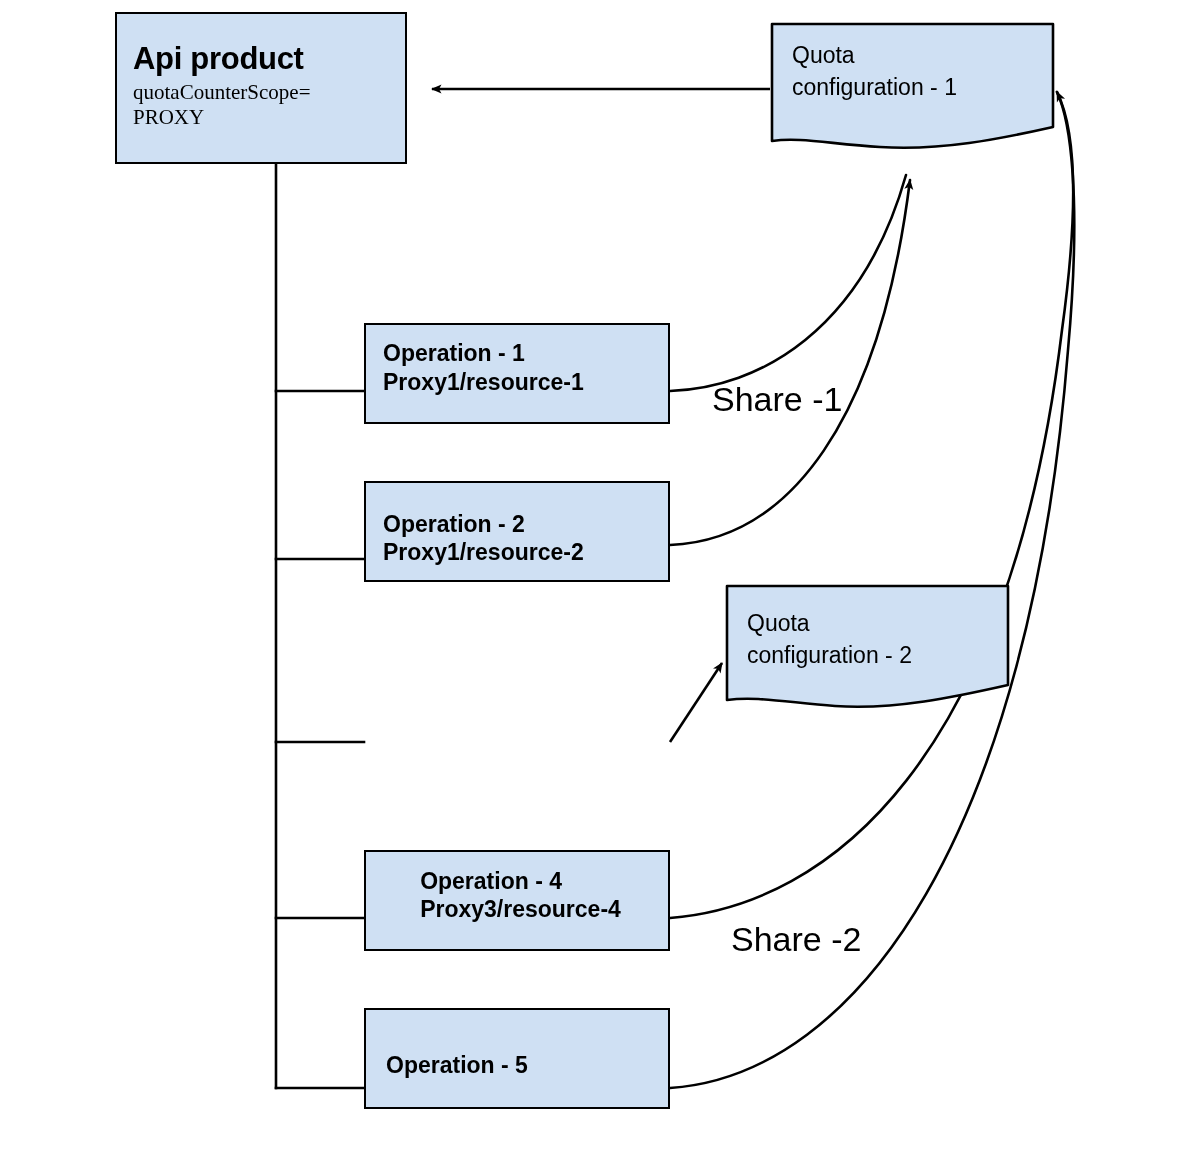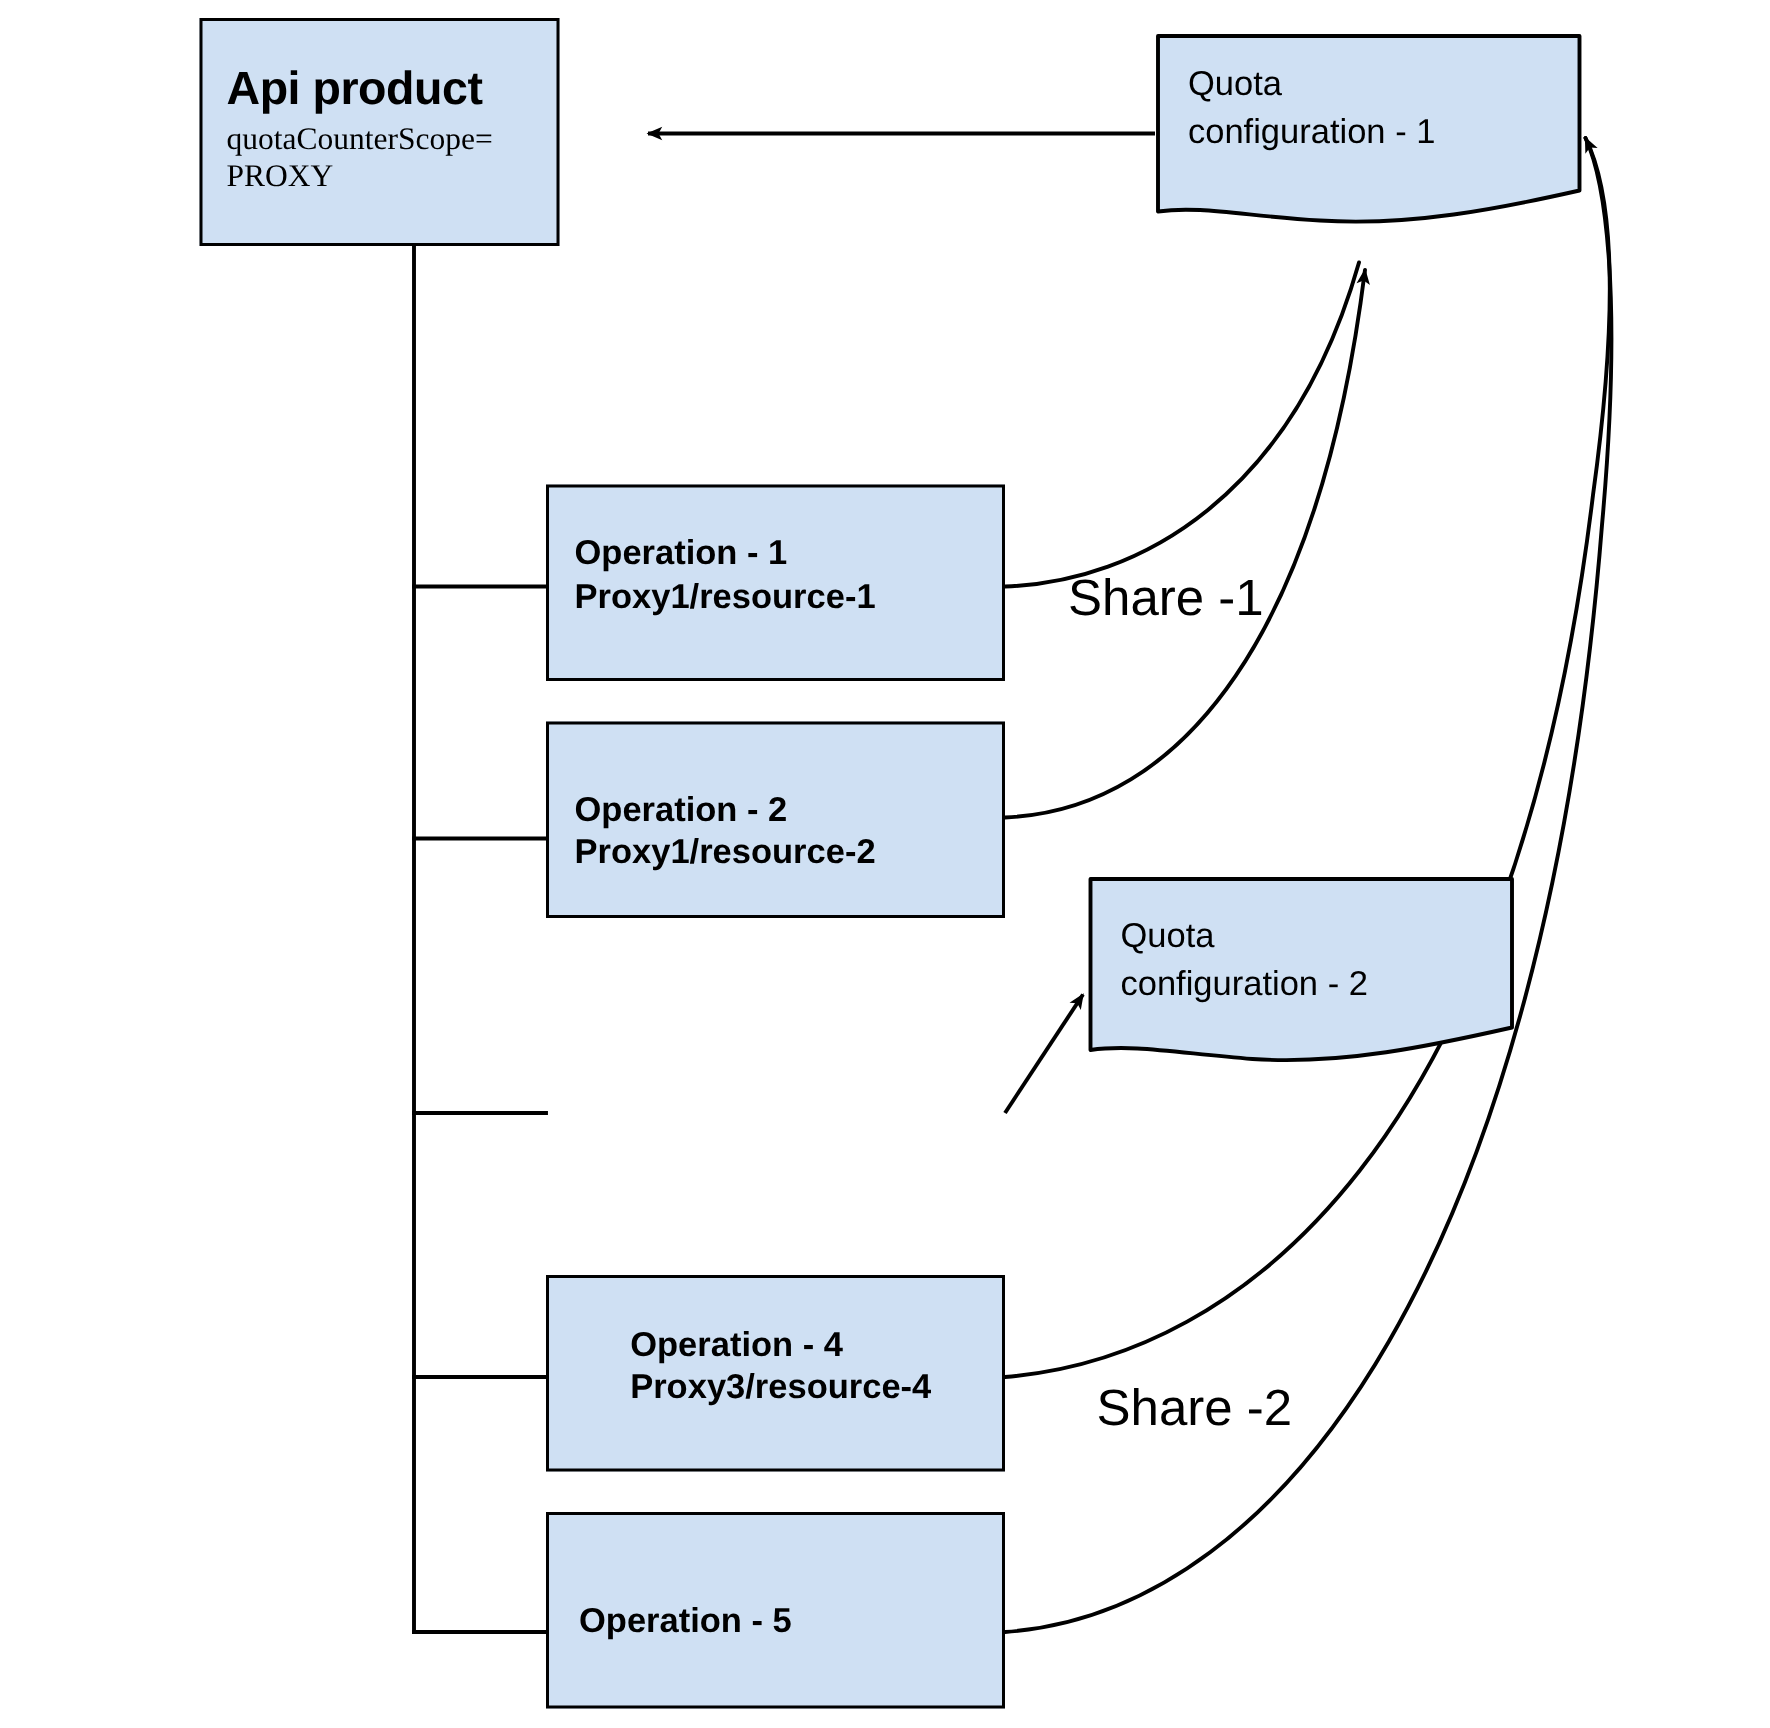--- a/index.html
+++ b/index.html
@@ -47,42 +47,42 @@
     color: #000000;
     line-height: 1.18;
   }
   .sub-line {
     font-weight: normal;
     color: #000000;
     line-height: 1.22;
   }
   
   #node-api-product {
-    left: 133px;
+    left: 115px;
     top: 12px;
-    width: 240px;
+    width: 292px;
     height: 152px;
   }
   #node-api-product .title-bold {
     font-size: 31px;
     letter-spacing: -0.3px;
     margin-bottom: 2px;
   }
   #node-api-product .sub-line {
     font-size: 21px;
     font-family: Liberation Serif, serif;
   }
   #node-api-product .node-inner {
     padding-left: 16px;
     margin-top: -4px;
   }
   
   .op-node {
     width: 306px;
-    height: 131px;
+    height: 101px;
   }
   .op-node .title-bold {
     font-size: 23px;
   }
   .op-node .sub-line {
     font-size: 23px;
     font-weight: bold;
   }
   .op-node .node-inner {
     padding-left: 17px;

